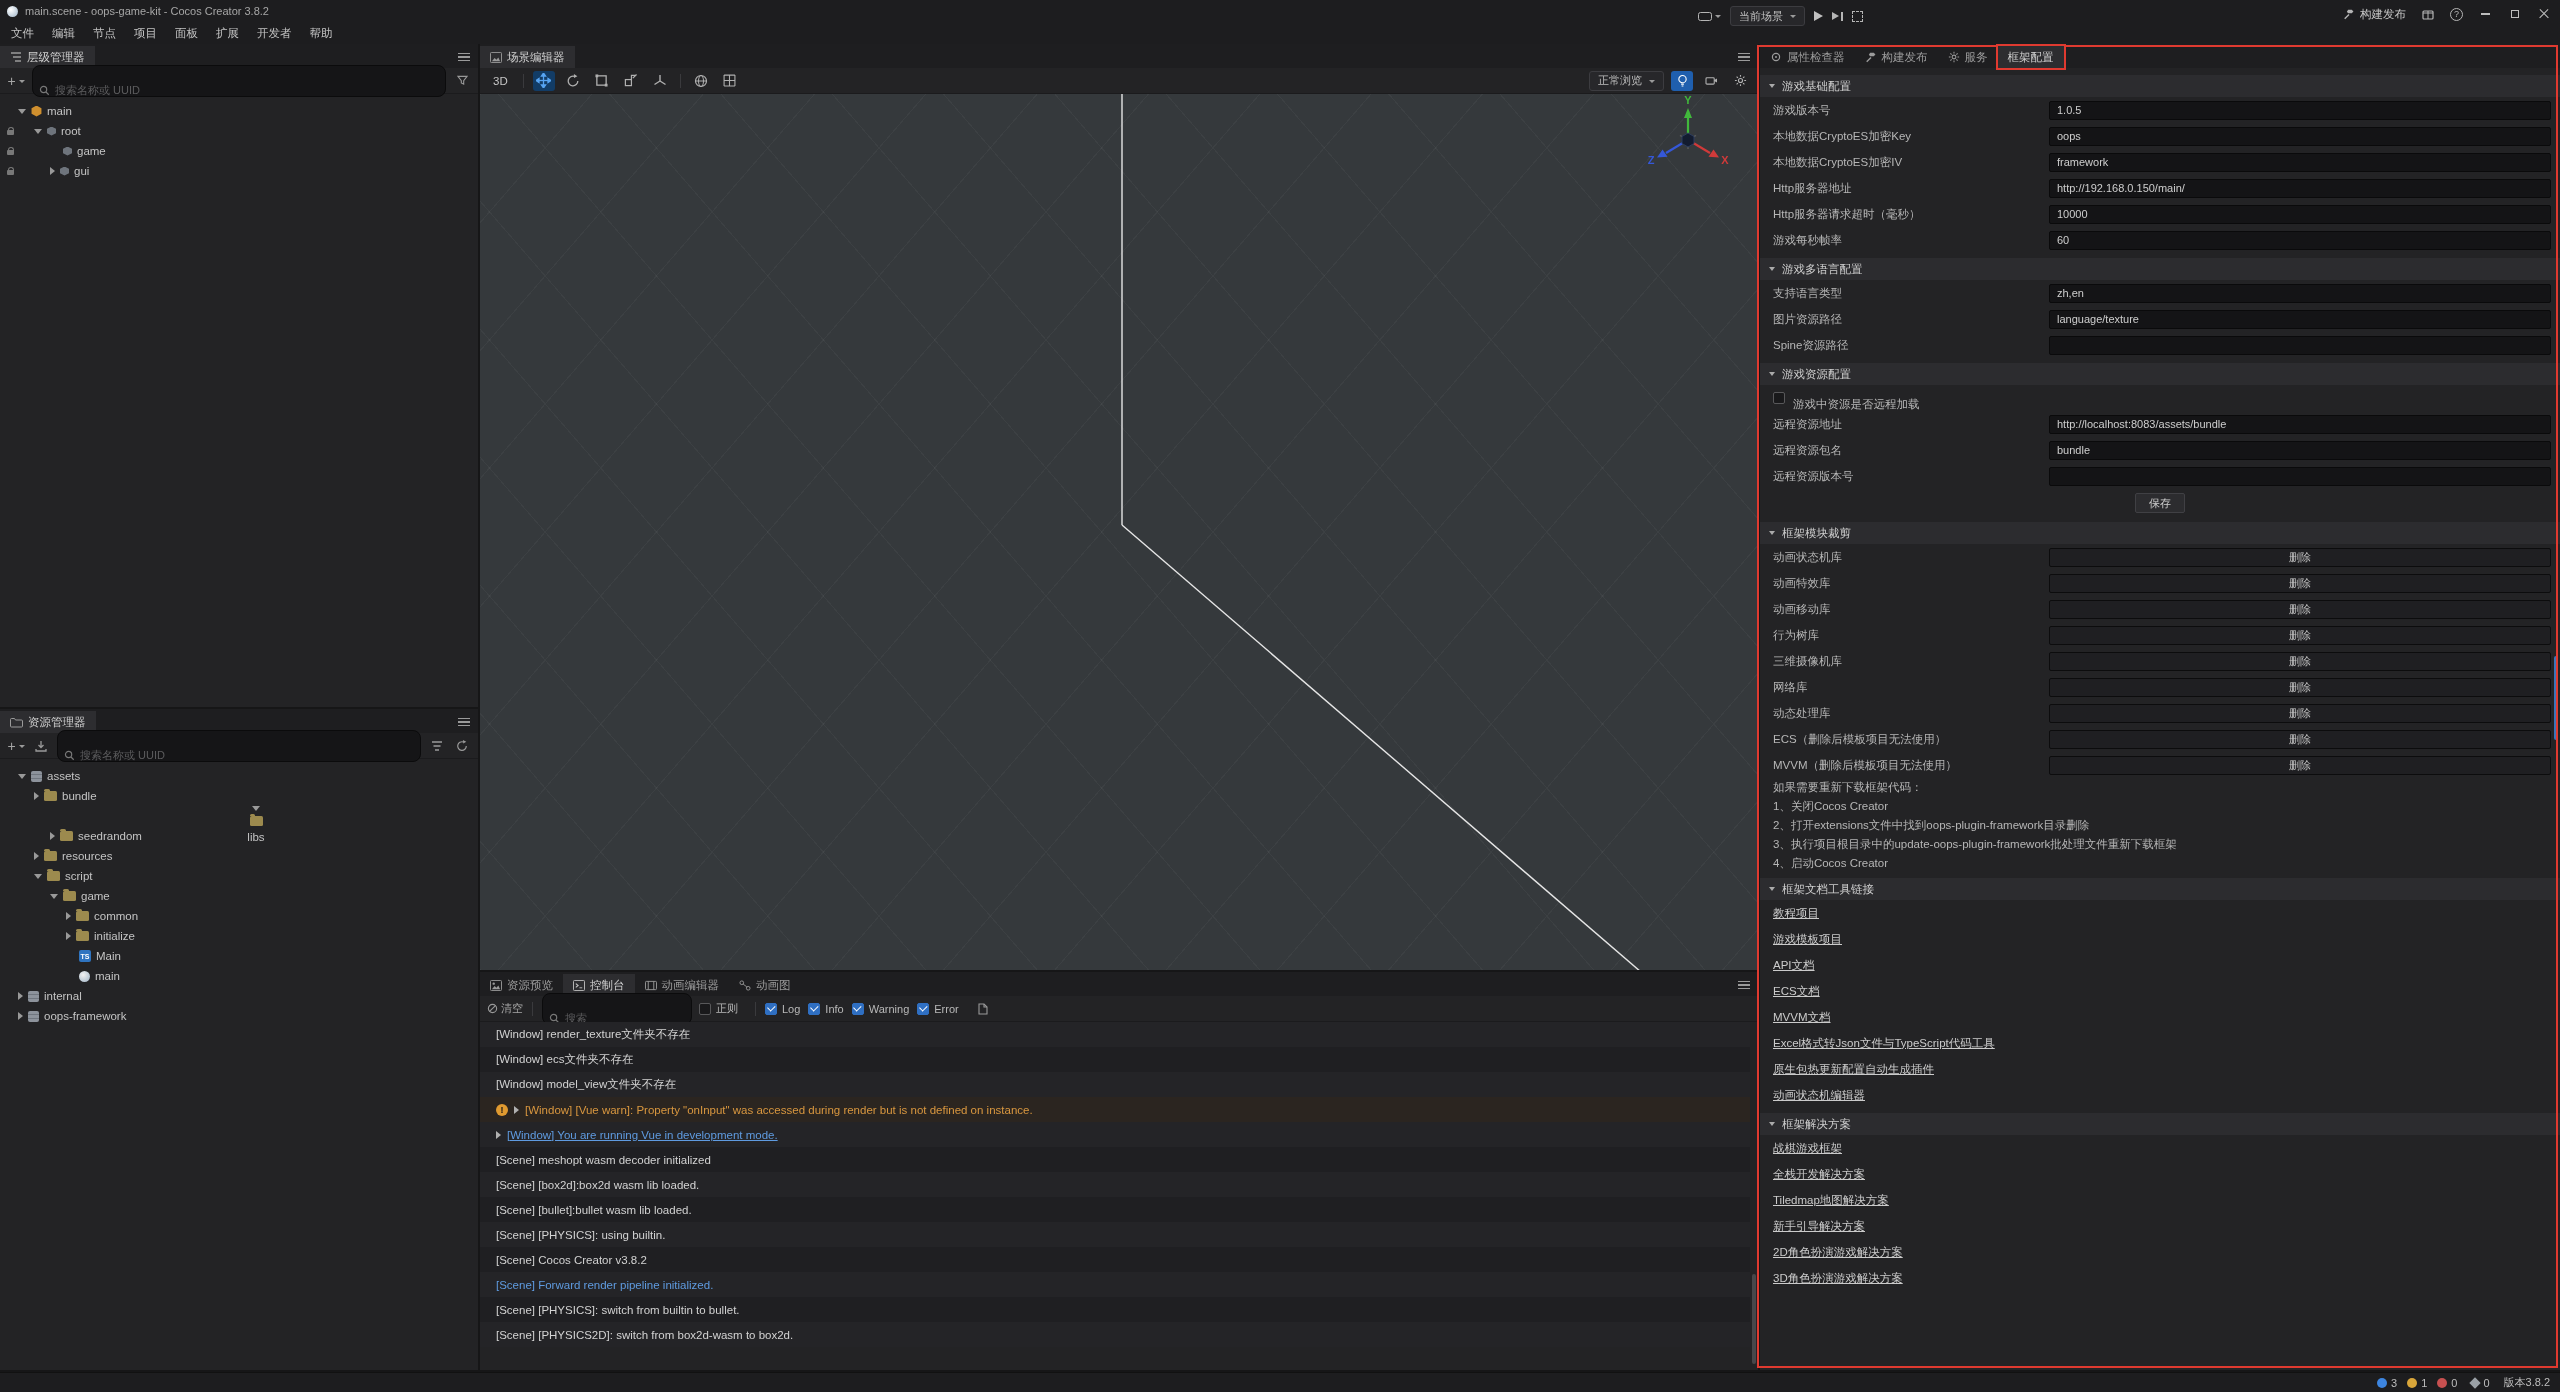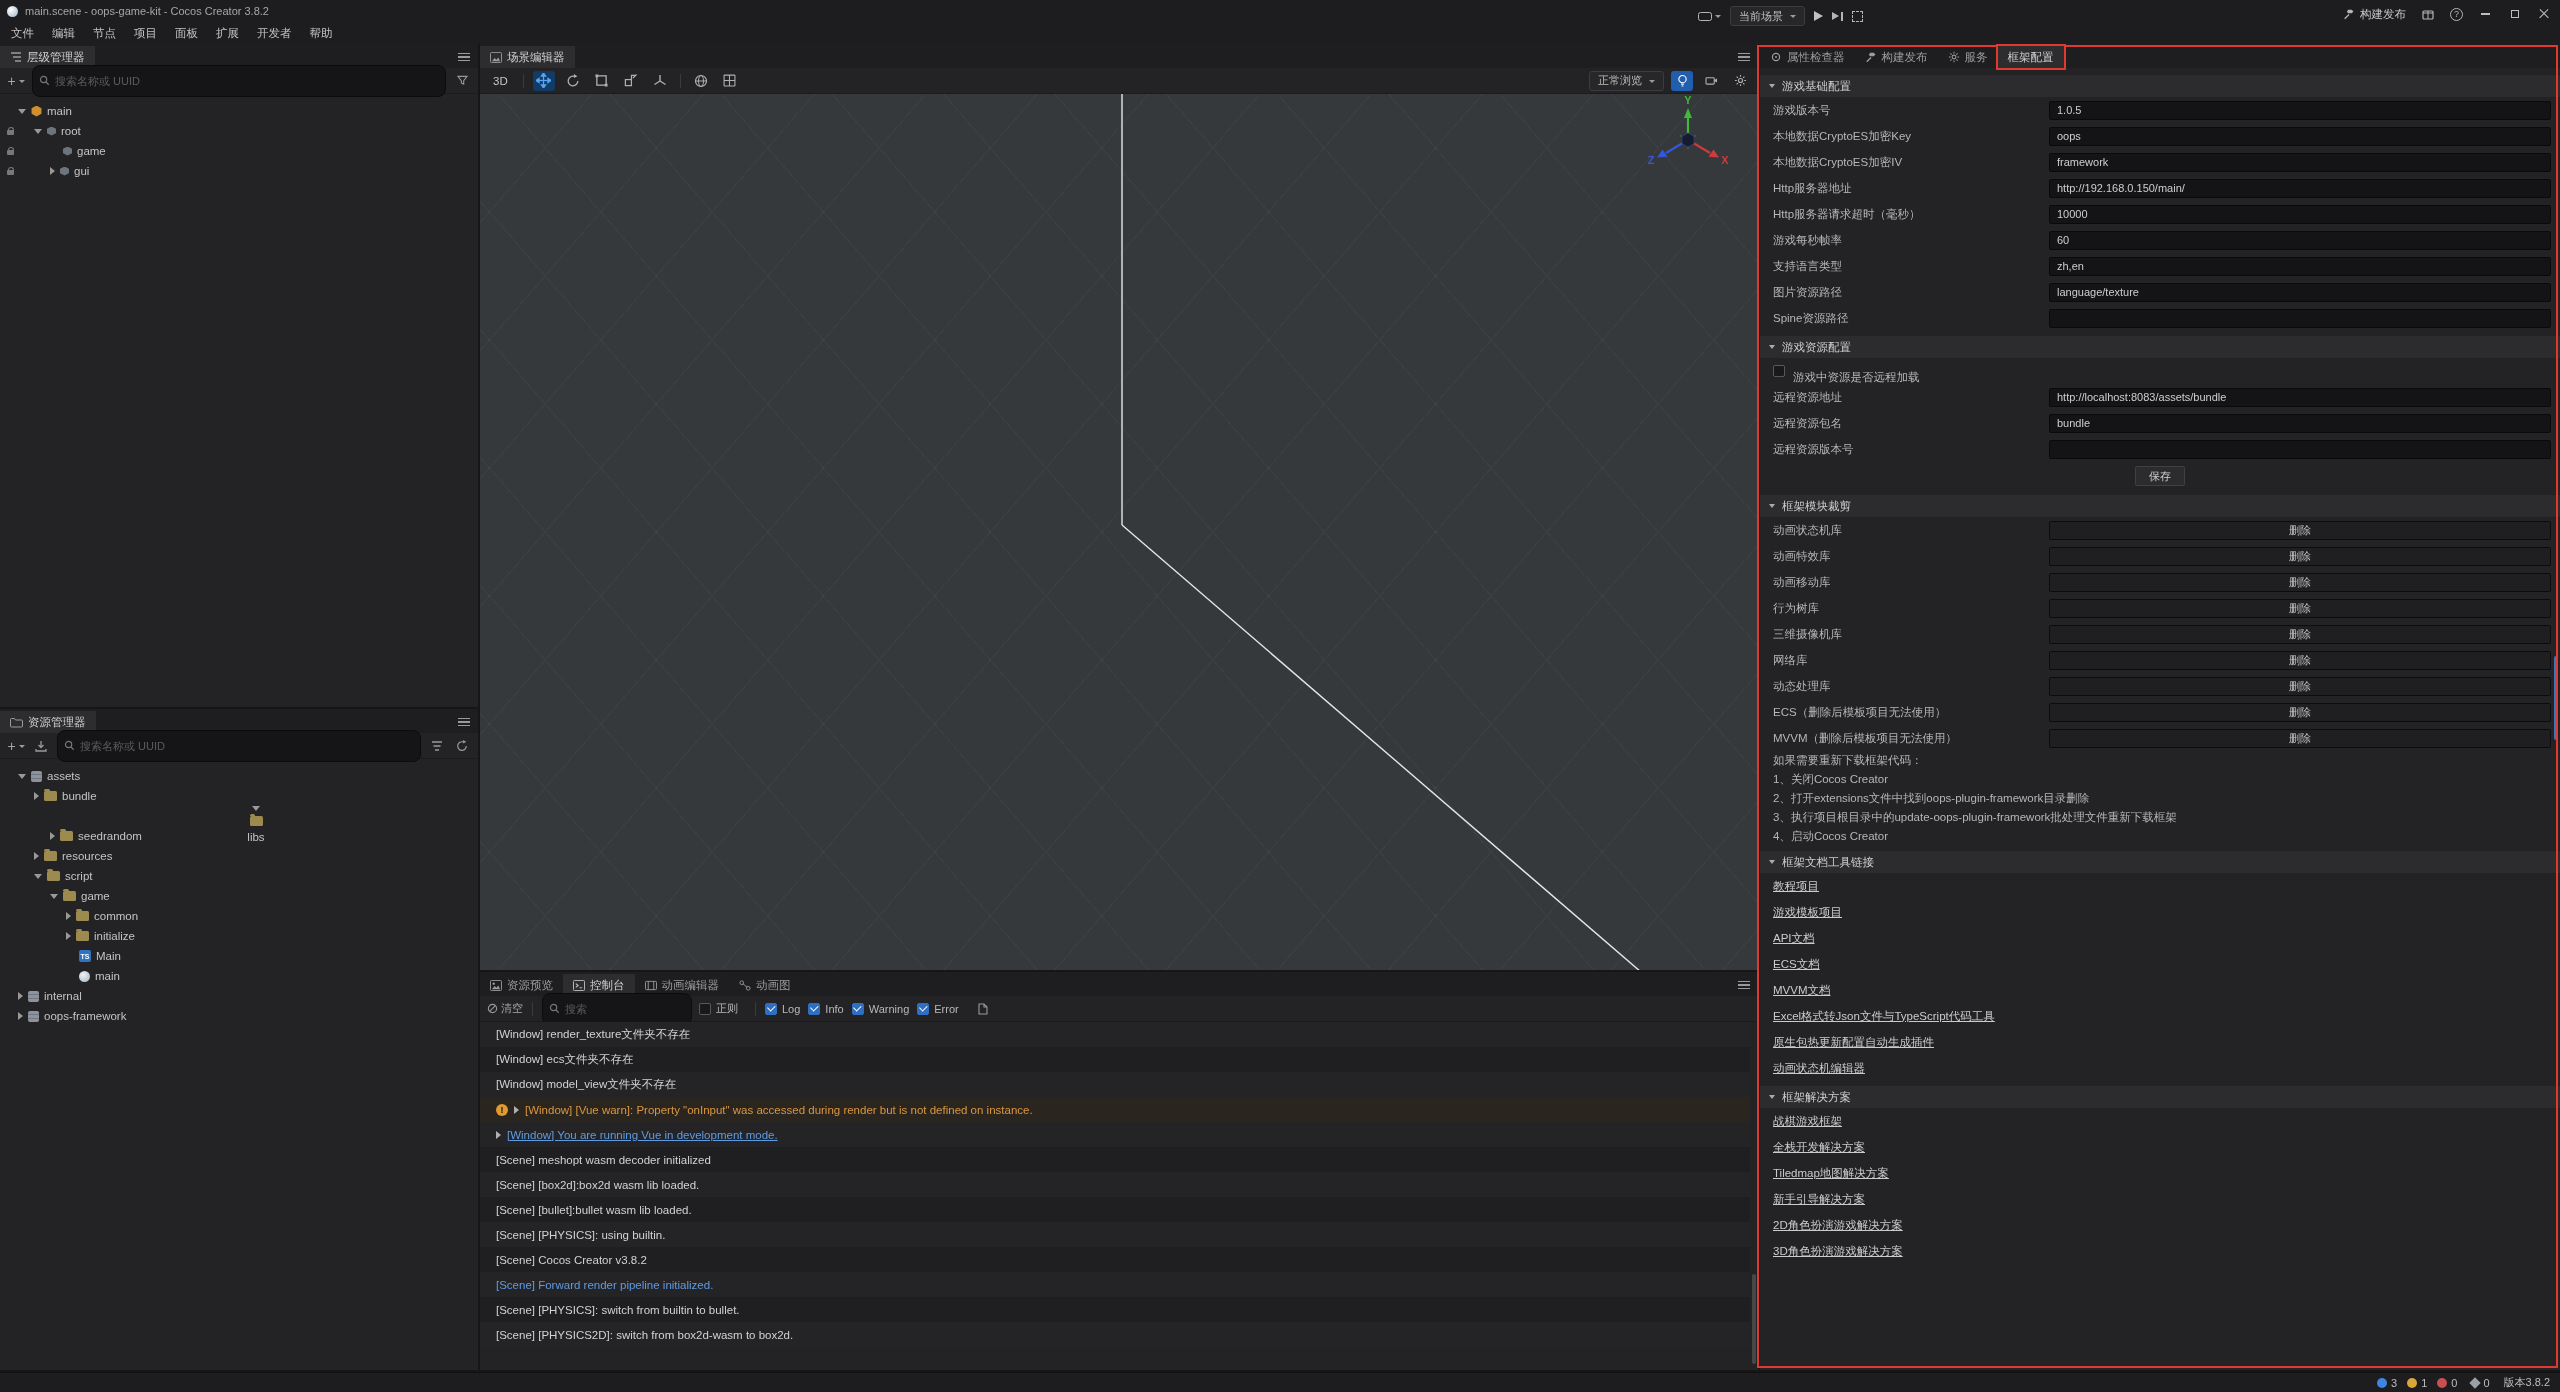--- a/index.html
+++ b/index.html
@@ -51,21 +51,21 @@
 
   .tabstrip{height:24px;background:#1e1e20;display:flex;align-items:flex-end;position:relative;}
   .tab{height:22px;display:flex;align-items:center;gap:5px;padding:0 10px;font-size:11.5px;color:#9b9b9b;white-space:nowrap;}
   .tab.active{background:#2d2d30;color:#d0d0d0;}
   .tab.annotated{box-shadow:0 0 0 2px var(--annotation);position:relative;z-index:61;}
   .bars{position:absolute;right:8px;top:9px;width:12px;height:8px;background:repeating-linear-gradient(#9a9a9a 0 1.4px,transparent 1.4px 3.3px);}
 
   .ptoolbar{height:26px;display:flex;align-items:center;gap:7px;padding:0 7px;background:#232325;border-bottom:1px solid #1b1b1d;position:relative;}
   .sbtn{height:18px;min-width:18px;display:flex;align-items:center;justify-content:center;gap:3px;color:#a5a5a5;font-size:11px;flex:none;}
   .plus-ic{font-size:14px;color:#a5a5a5;line-height:10px;}
-  .searchbox{flex:1;height:32px;background:#151517;border:1px solid #0b0b0c;border-radius:8px;display:flex;align-items:center;gap:5px;padding:0 6px;min-width:0;}
+  .searchbox{flex:1;height:32px;background:#151517;border:1px solid #0b0b0c;border-radius:8px;display:flex;align-items:flex-end;gap:5px;padding:0 6px;min-width:0;}
   .searchbox.fixed{flex:none;width:150px;}
   .searchbox input{flex:1;min-width:0;background:transparent;border:none;outline:none;color:#c8c8c8;font-size:11px;}
   .searchbox input::placeholder{color:#5c5c5e;}
   .vsep{width:1px;height:14px;background:#3a3a3d;margin:0 2px;flex:none;}
   .spacer{flex:1;}
 
   
   .tree{position:absolute;left:0;right:0;top:50px;bottom:0;padding-top:7px;font-size:11.5px;overflow:hidden;}
   .trow{height:20px;display:flex;align-items:center;position:relative;color:#c4c4c4;gap:5px;}
   .caret{width:0;height:0;border-style:solid;flex:none;}
@@ -662,20 +662,24 @@
         <input class="val" value="http://192.168.0.150/main/" style="">
       </div>
       <div class="frow">
         <span class="lbl">Http服务器请求超时（毫秒）</span>
         <input class="val" value="10000" style="">
       </div>
       <div class="frow">
         <span class="lbl">游戏每秒帧率</span>
         <input class="val" value="60" style="">
       </div>
+      <div class="sect-h">
+        <span class="caret sm"></span>
+        <span>游戏多语言配置</span>
+      </div>
       <div class="frow">
         <span class="lbl">支持语言类型</span>
         <input class="val" value="zh,en" style="">
       </div>
       <div class="frow">
         <span class="lbl">图片资源路径</span>
         <input class="val" value="language/texture" style="">
       </div>
       <div class="frow">
         <span class="lbl">Spine资源路径</span>

